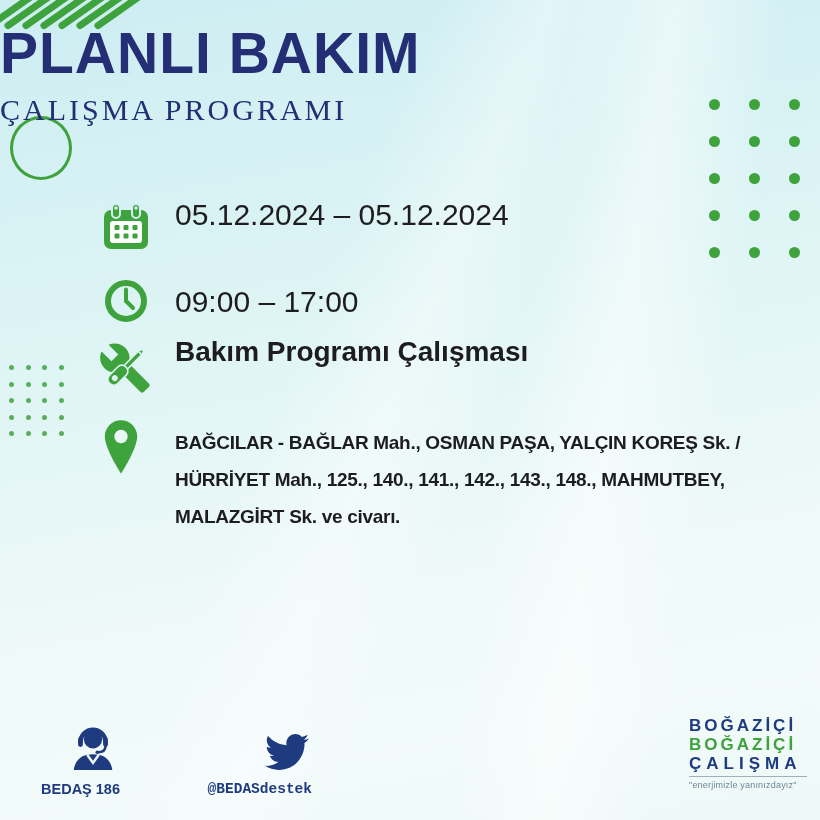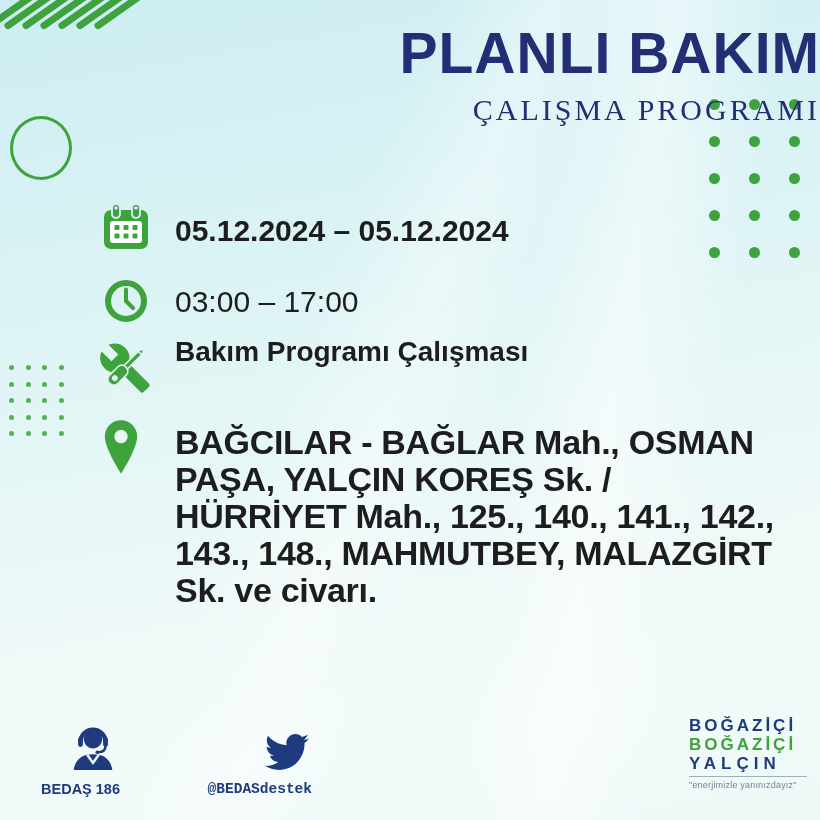--- a/index.html
+++ b/index.html
@@ -27,30 +27,30 @@
     background:var(--green);transform:rotate(-35deg);}
   .ring{position:absolute;left:10px;top:116px;width:62px;height:64px;border:3px solid var(--green);
     border-radius:50%;}
   .dots-right{position:absolute;left:709px;top:99px;display:grid;
     grid-template-columns:repeat(3,11px);gap:26px 29px;}
   .dots-right .dot{width:11px;height:11px;border-radius:50%;background:var(--green);}
   .dots-left{position:absolute;left:9px;top:365px;display:grid;
     grid-template-columns:repeat(4,5px);gap:11.5px 11.5px;}
   .dots-left .dot{width:5px;height:5px;border-radius:50%;background:var(--green);opacity:.85;}
   
-  .title{position:absolute;top:20px;left:0;right:0;text-align:right;color:var(--navy);padding-left:48px;}
+  .title{position:absolute;top:20px;left:0;right:0;text-align:left;color:var(--navy);}
   .title-main{font-size:57px;font-weight:800;letter-spacing:1px;}
   .title-sub{font-size:30px;font-weight:400;letter-spacing:3px;margin-top:7px;font-family:Liberation Serif, serif;}
   
   .icon{position:absolute;}
   .row-text{position:absolute;left:175px;color:var(--body);}
-  .t-date{top:214px;font-size:30px;font-weight:700;}
+  .t-date{top:198px;font-size:30px;font-weight:400;}
   .t-time{top:285px;font-size:30px;font-weight:500;}
   .t-work{top:336px;font-size:28px;font-weight:600;}
-  .t-loc{top:424px;width:600px;font-size:34px;line-height:37px;font-weight:600;letter-spacing:-.3px;}
+  .t-loc{top:424px;width:600px;font-size:19px;line-height:37px;font-weight:600;letter-spacing:-.3px;}
   
   .contact{position:absolute;top:716px;display:flex;flex-direction:column;align-items:flex-end;}
   .contact .icon-box{height:58px;display:flex;align-items:flex-end;justify-content:center;}
   .contact .label{margin-top:7px;font-size:14.5px;font-weight:700;color:var(--fnavy);white-space:nowrap;}
   .c1{left:20px;width:100px;}
   .c2{left:112px;width:95px;}
   .c3{left:200px;width:112px;font-family:Liberation Mono, monospace;}
   
   .logo{position:absolute;left:681px;top:716px;width:122px;margin-left:8px;}
   .logo .l1,.logo .l3{color:var(--fnavy);}
@@ -139,21 +139,21 @@
   </div>
   <div class="row-text t-date">05.12.2024 – 05.12.2024</div>
 
   <div class="icon" style="left:104px;top:279px;">
     <svg width="44" height="44" viewBox="0 0 44 44">
       <circle cx="22" cy="22" r="18" fill="none" stroke="#3EA33C" stroke-width="6"></circle>
       <line x1="22" y1="22" x2="22" y2="10.5" stroke="#3EA33C" stroke-width="4" stroke-linecap="round"></line>
       <line x1="22" y1="22" x2="29" y2="29" stroke="#3EA33C" stroke-width="4" stroke-linecap="round"></line>
     </svg>
   </div>
-  <div class="row-text t-time">03:00 – 17:00</div>
+  <div class="row-text t-time">09:00 – 17:00</div>
 
   <div class="icon" style="left:97px;top:341px;">
     <svg width="56" height="54" viewBox="0 0 24 24">
       <path fill="#3EA33C" d="M22.7 19l-9.1-9.1c.9-2.3.4-5-1.5-6.9-2-2-5-2.4-7.4-1.3L9 6 6 9 1.6 4.7C.4 7.1.9 10.1 2.9 12.1c1.9 1.9 4.6 2.4 6.9 1.5l9.1 9.1c.4.4 1 .4 1.4 0l2.3-2.3c.5-.4.5-1.1.1-1.4z"></path>
       <g transform="rotate(45 12 12)" stroke="#ddf2f2" stroke-width="0.7">
         <path fill="#3EA33C" d="M10.6 2.6 L12 0.2 L13.4 2.6 Z"></path>
         <rect x="10.9" y="2.6" width="2.2" height="9.2" fill="#3EA33C"></rect>
         <rect x="9.4" y="11.4" width="5.2" height="10.2" rx="2.4" fill="#3EA33C"></rect>
         <circle cx="12" cy="18.4" r="1.3" fill="#ddf2f2" stroke="none"></circle>
       </g>
@@ -191,17 +191,17 @@
       <svg width="50" height="44" viewBox="0 0 24 24">
         <path fill="#1F3B7F" d="M23.954 4.569c-.885.389-1.83.654-2.825.775 1.014-.611 1.794-1.574 2.163-2.723-.951.555-2.005.959-3.127 1.184-.896-.959-2.173-1.559-3.591-1.559-2.717 0-4.92 2.203-4.92 4.917 0 .39.045.765.127 1.124C7.691 8.094 4.066 6.13 1.64 3.161c-.427.722-.666 1.561-.666 2.475 0 1.71.87 3.213 2.188 4.096-.807-.026-1.566-.248-2.228-.616v.061c0 2.385 1.693 4.374 3.946 4.827-.413.111-.849.171-1.296.171-.314 0-.615-.03-.916-.086.631 1.953 2.445 3.377 4.604 3.417-1.68 1.319-3.809 2.105-6.102 2.105-.39 0-.779-.023-1.17-.067 2.189 1.394 4.768 2.209 7.557 2.209 9.054 0 13.999-7.496 13.999-13.986 0-.209 0-.42-.015-.63.961-.689 1.8-1.56 2.46-2.548l-.047-.02z"></path>
       </svg>
     </div>
     <div class="label">@BEDASdestek</div>
   </div>
 
   <div class="logo">
     <div class="l1">BOĞAZİÇİ</div>
     <div class="l2">BOĞAZİÇİ</div>
-    <div class="l3">YALÇIN</div>
+    <div class="l3">ÇALIŞMA</div>
     <div class="rule"></div>
     <div class="tagline">"enerjimizle yanınızdayız"</div>
   </div>
 </div>
 
 </body></html>

